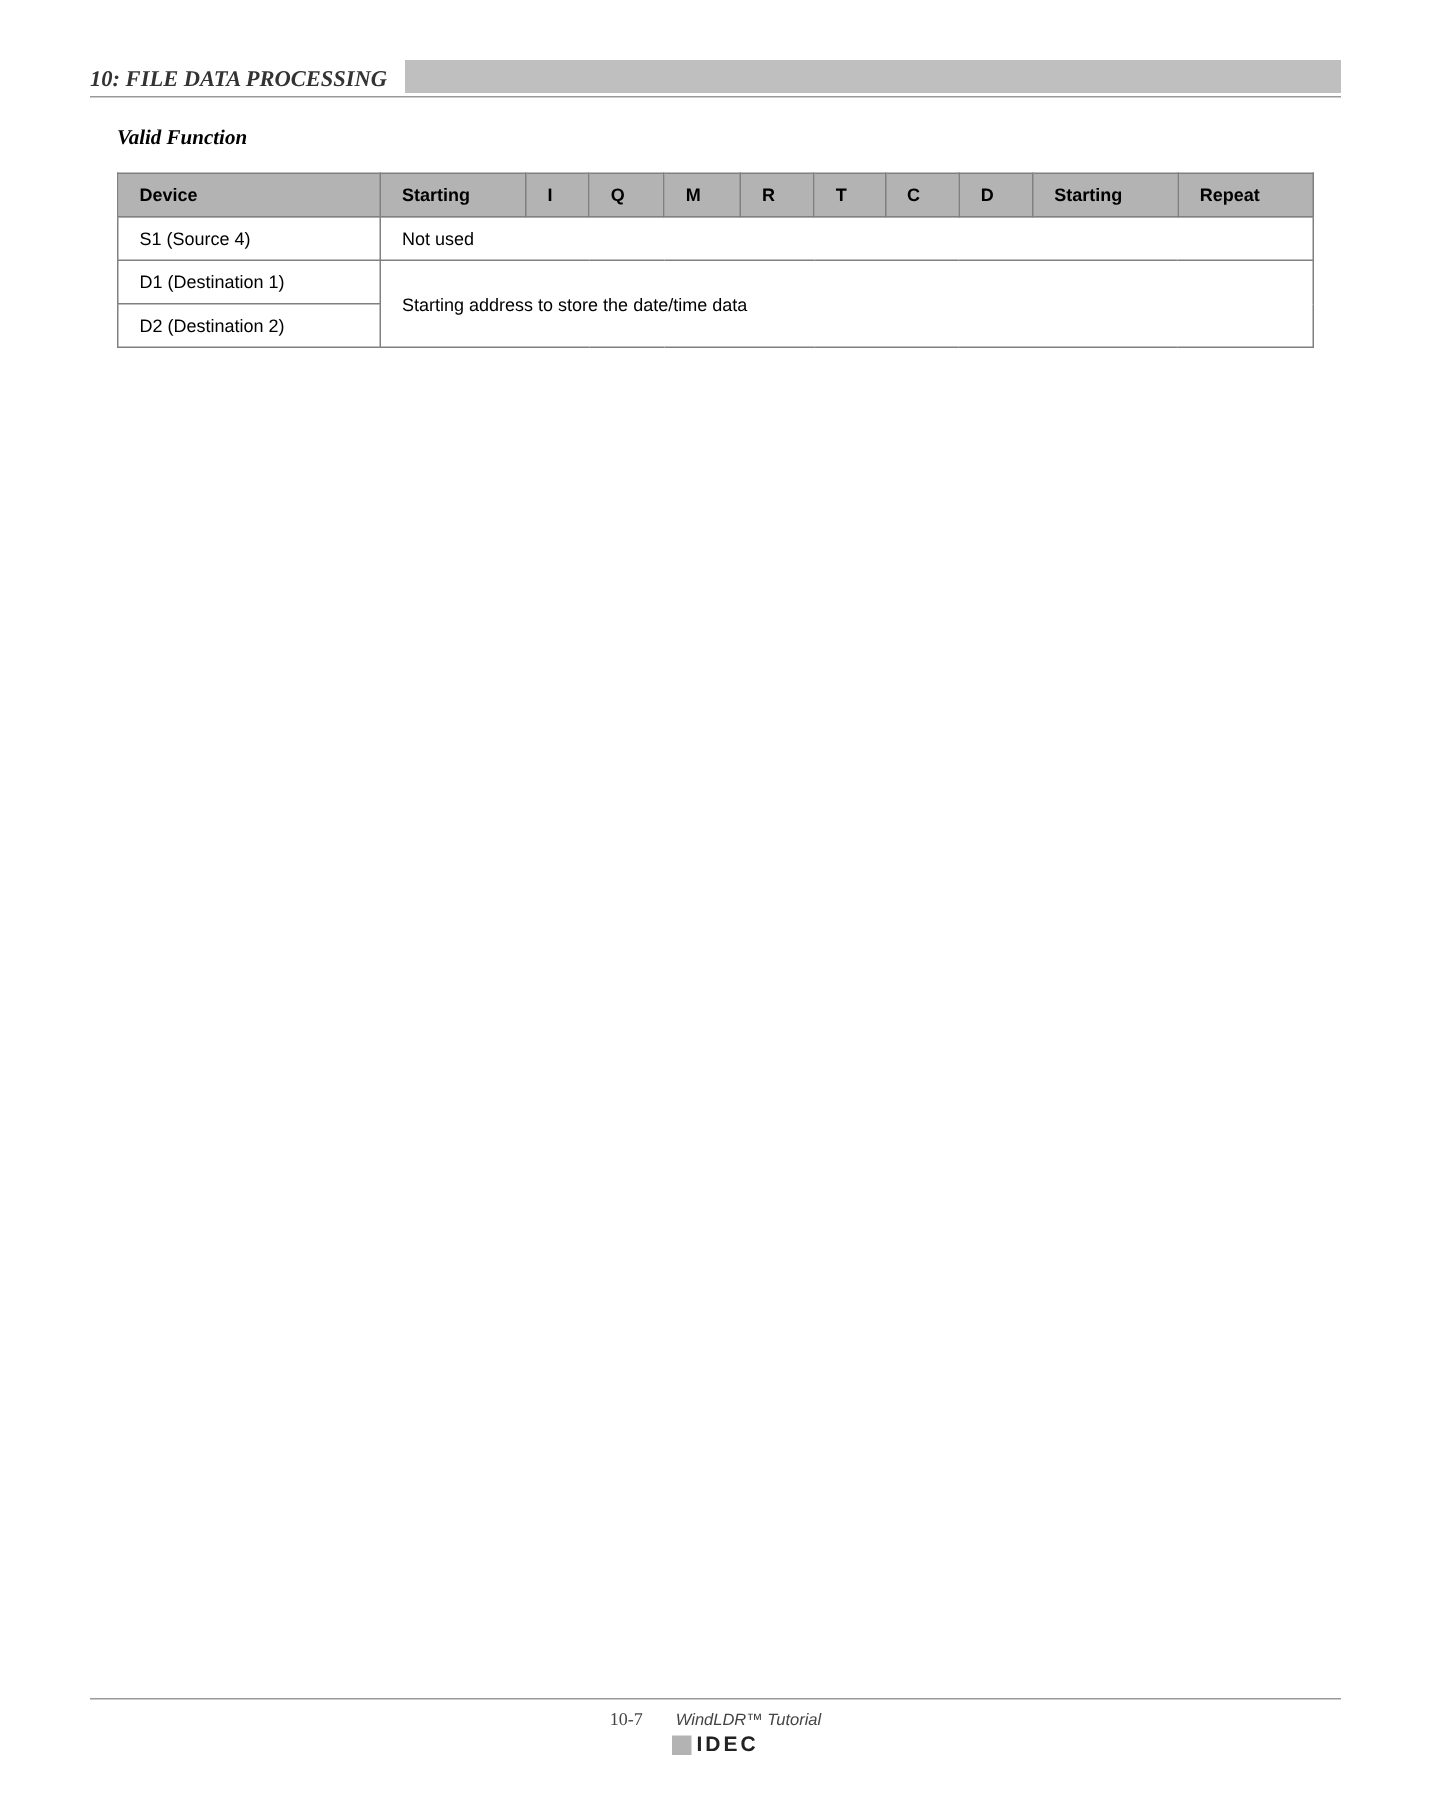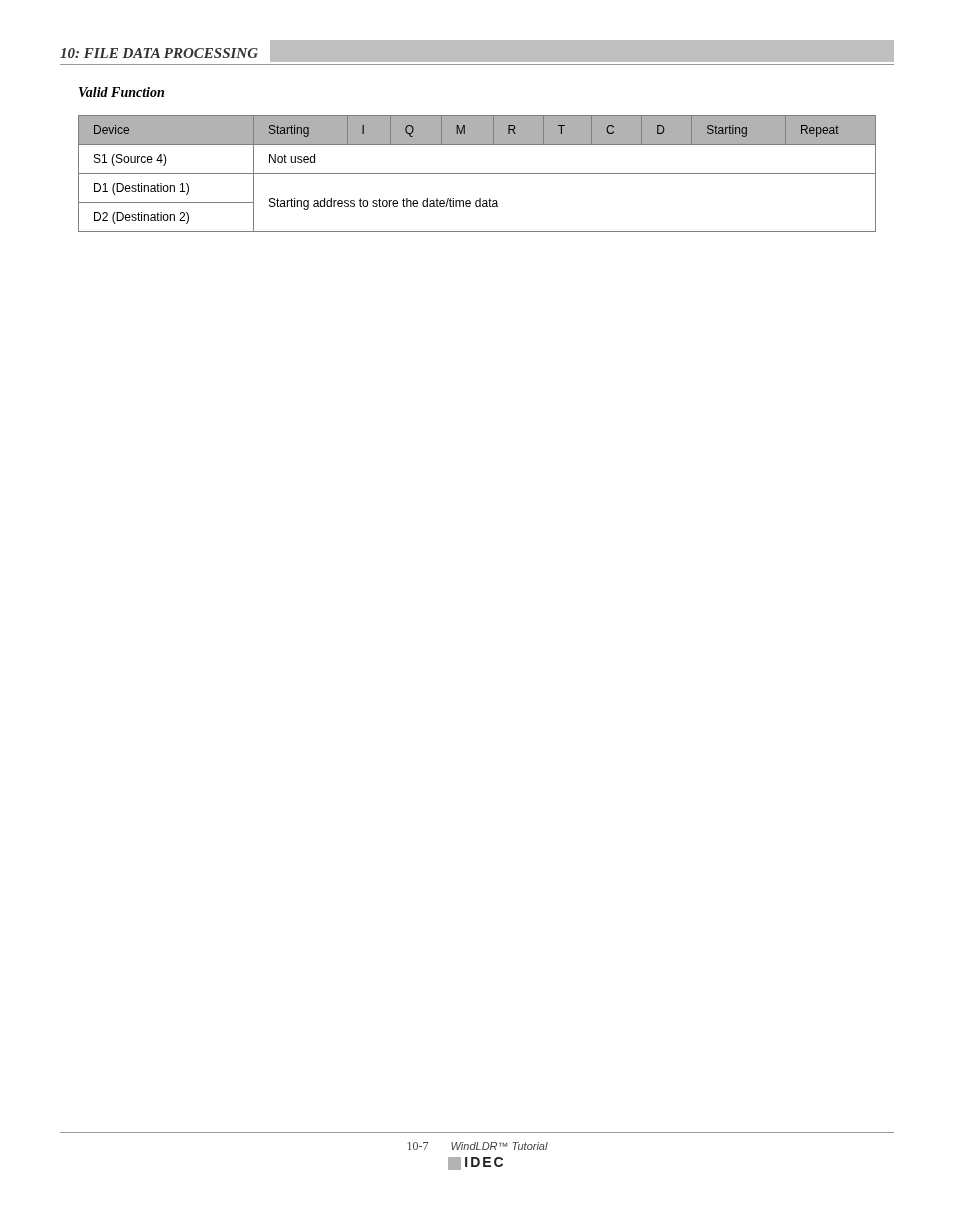--- a/index.html
+++ b/index.html
@@ -59,21 +59,21 @@
     font-size: 12px;
   }
   .tbl th, .tbl td {
     border: 1px solid #808080;
     padding: 7px 14px;
     text-align: left;
     vertical-align: middle;
   }
   .tbl th {
     background: #b3b3b3;
-    font-weight: normal;
+    font-weight: bold;
   }
   .col-dev { width: 175px; }
   .merged { color: #000; }
   .footer {
     position: absolute;
     bottom: 36px;
     left: 60px;
     right: 60px;
     border-top: 1px solid #999;
     padding-top: 6px;

